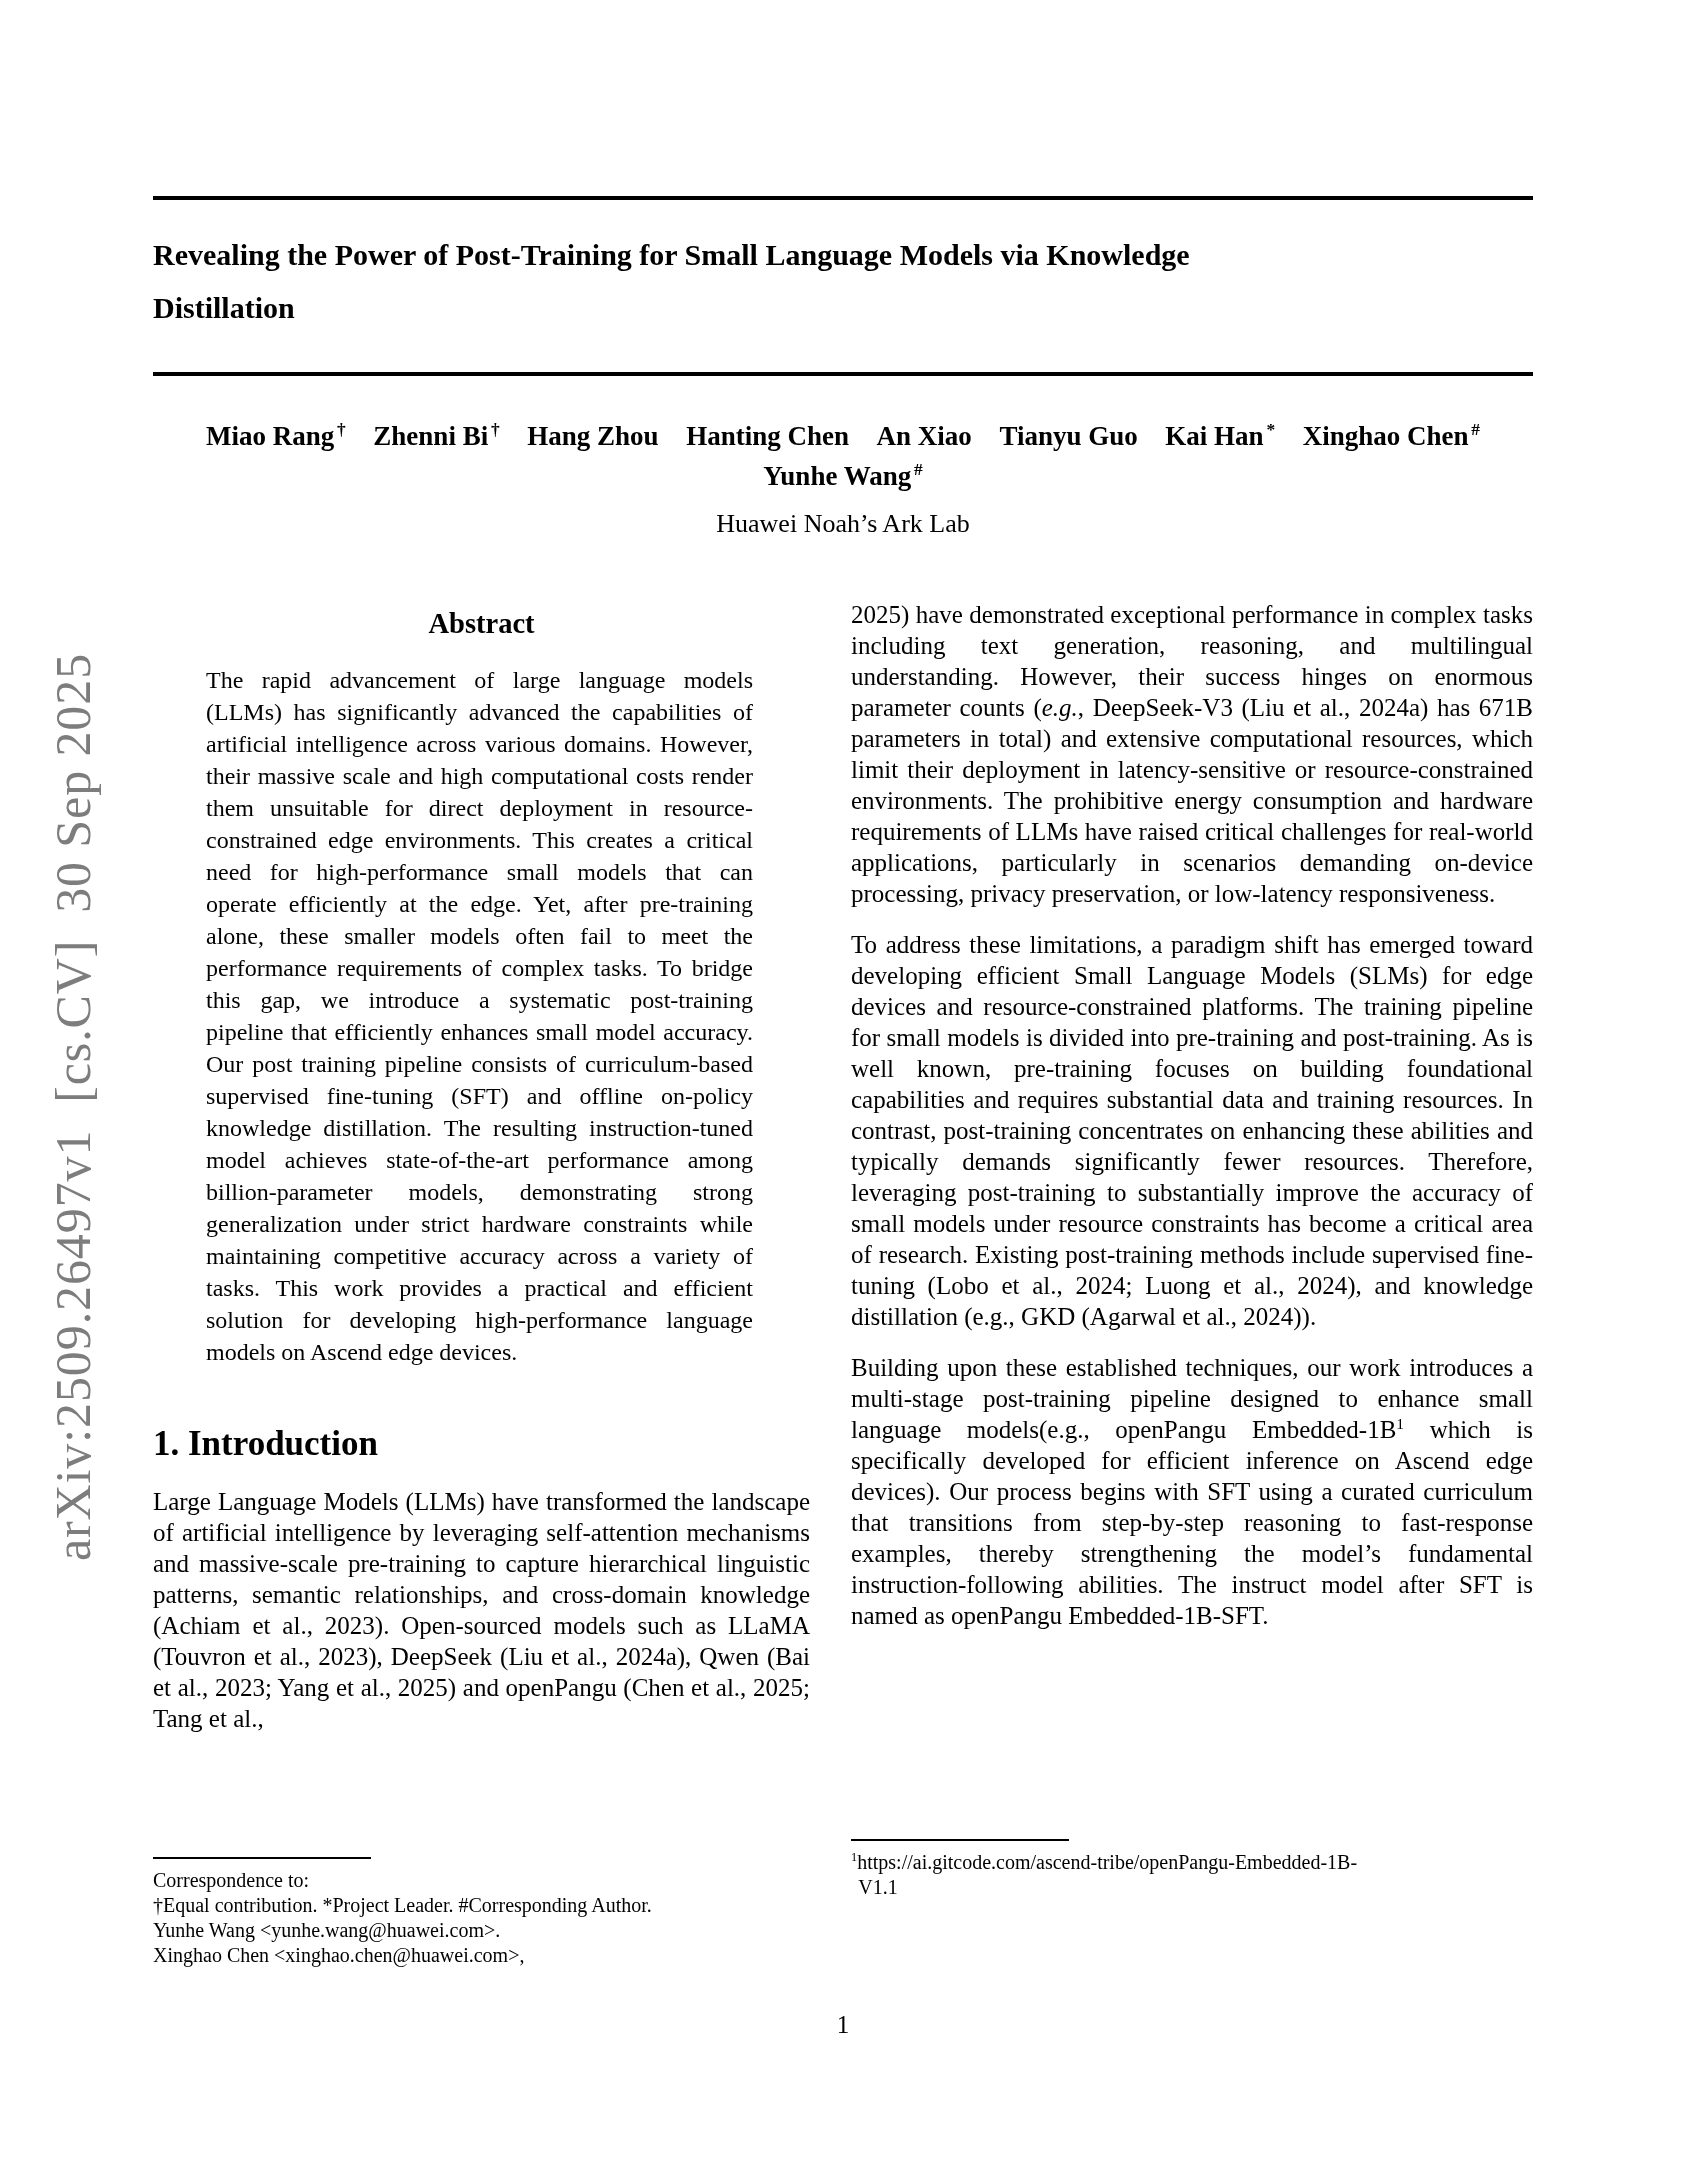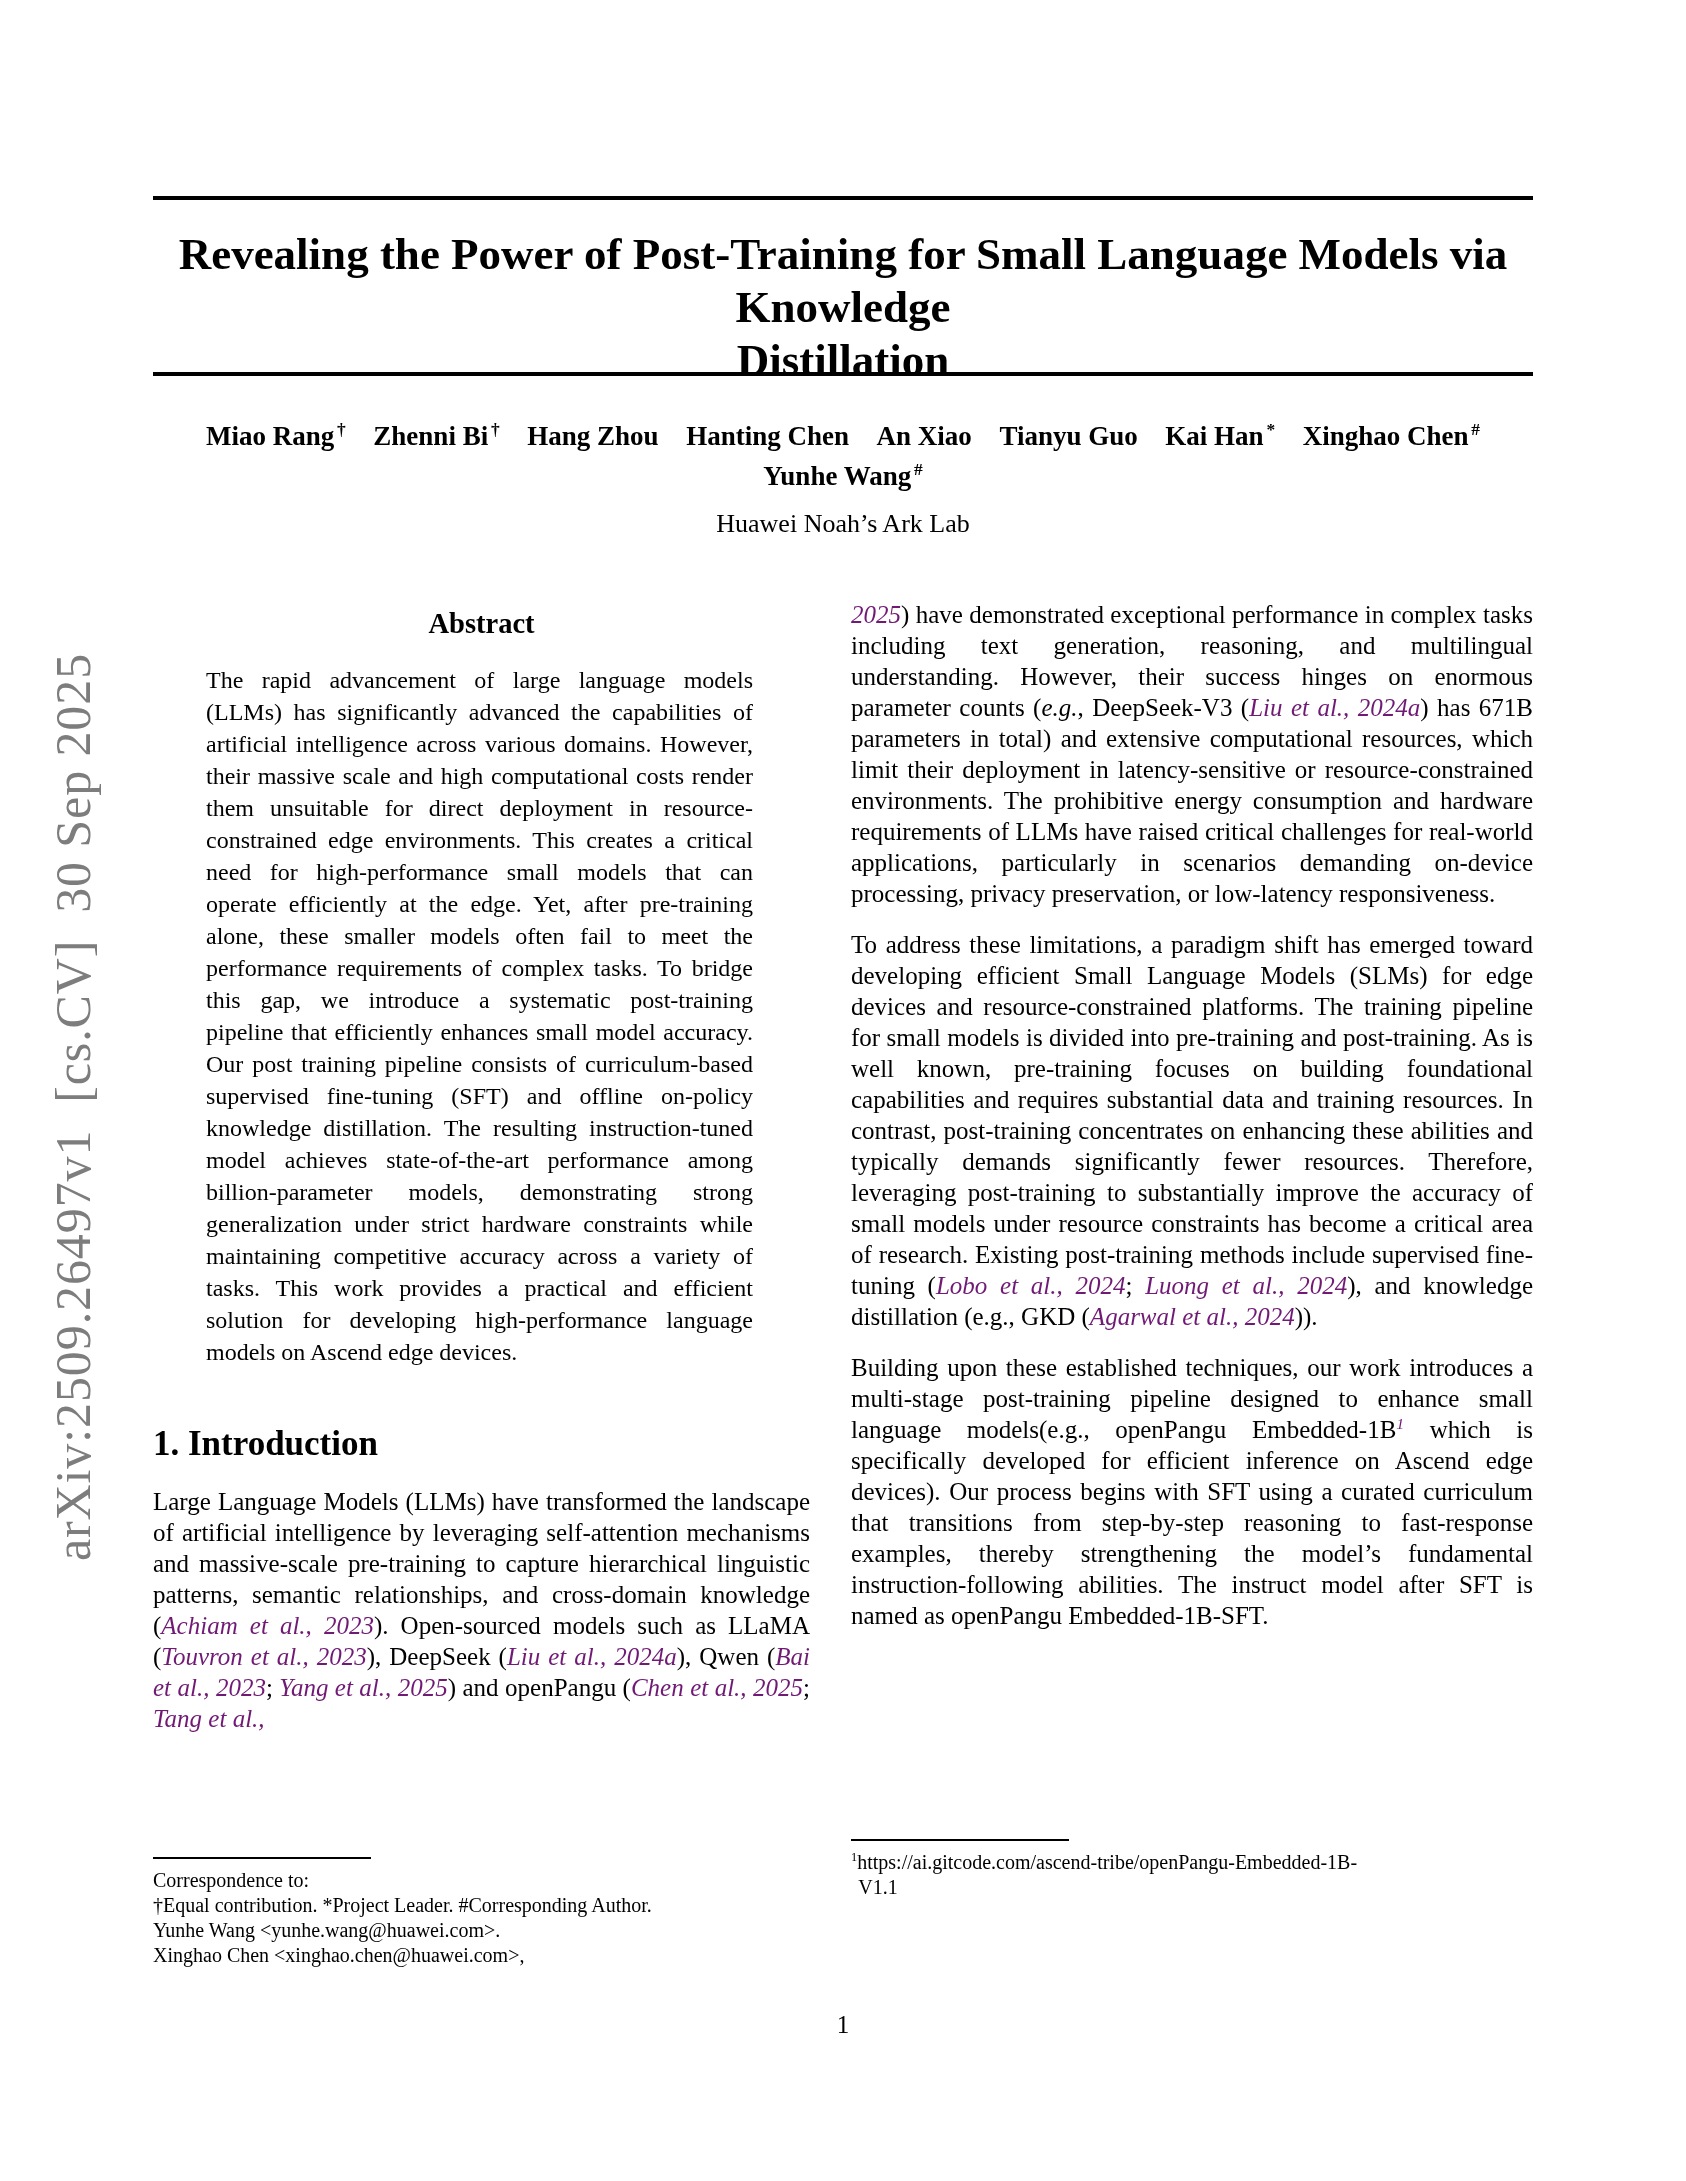--- a/index.html
+++ b/index.html
@@ -11,43 +11,43 @@
   
   .watermark {
     position:absolute; top:1107px; left:73px;
     transform:translate(-50%,-50%) rotate(-90deg);
     white-space:pre; font-size:50px; color:#7d7d7d; letter-spacing:0.9px;
   }
   .content { position:absolute; left:153px; top:0; width:1380px; height:2182px; }
   .rule { position:absolute; left:0; width:1380px; height:3.7px; background:#000; }
   .rule-top { top:196px; }
   .rule-bottom { top:372px; }
-  .title { position:absolute; top:228px; left:0; width:1380px; text-align:center;
-    font-size:45px; font-weight:bold; line-height:53px; margin:0; }
+  .title { position:absolute; top:228px; left:0; width:1380px; text-align:left;
+    font-size:30px; font-weight:bold; line-height:53px; margin:0; }
   .authors { position:absolute; left:0; width:1380px; text-align:center;
     font-size:27px; font-weight:bold; white-space:nowrap; }
   .authors-1 { top:421px; }
   .authors-2 { top:461px; }
   .author { margin:0 13.8px; }
   .asup { font-size:17.4px; vertical-align:super; margin-left:2.8px; line-height:0; }
   .affiliation { position:absolute; top:509px; left:0; width:1380px; text-align:center;
     font-size:26px; }
   
   .col { position:absolute; top:592px; height:1433px; overflow:hidden; }
   .col-left  { left:0; width:657px; }
   .col-right { left:698px; width:682px; padding-top:7.3px; box-sizing:border-box; }
   .abstract-heading { font-size:28.5px; font-weight:bold; text-align:center;
     line-height:37px; margin:13px 0 22px 0; }
   .abstract-body { font-size:24px; line-height:32px; text-align:justify;
     margin:0 57px 0 53px; hyphens:auto; -webkit-hyphens:auto; }
   .section-heading { font-size:35px; font-weight:bold; line-height:37px;
     margin:57px 0 24px 0; }
   .body { font-size:25px; line-height:31px; text-align:justify; margin:0 0 20px 0;
     hyphens:auto; -webkit-hyphens:auto; }
-  .cite { color:#701a75;font-style:italic; }
+  .cite { color:#000000; }
   .it { font-style:italic; }
   .fnsup { font-size:0.62em; vertical-align:super; line-height:0; }
   .indent { padding-left:7.3px; }
   
   .footnote-block { position:absolute; left:0; right:0; background:#fff; z-index:2; }
   .fnb-left  { top:1265px; bottom:0; }
   .fnb-right { top:1247px; bottom:0; }
   .fn-rule { width:218px; height:1.8px; background:#000; margin:0 0 9.2px 0; }
   .footnote { font-size:20px; line-height:25px; text-align:left; }
   .footnote div { margin:0; }

